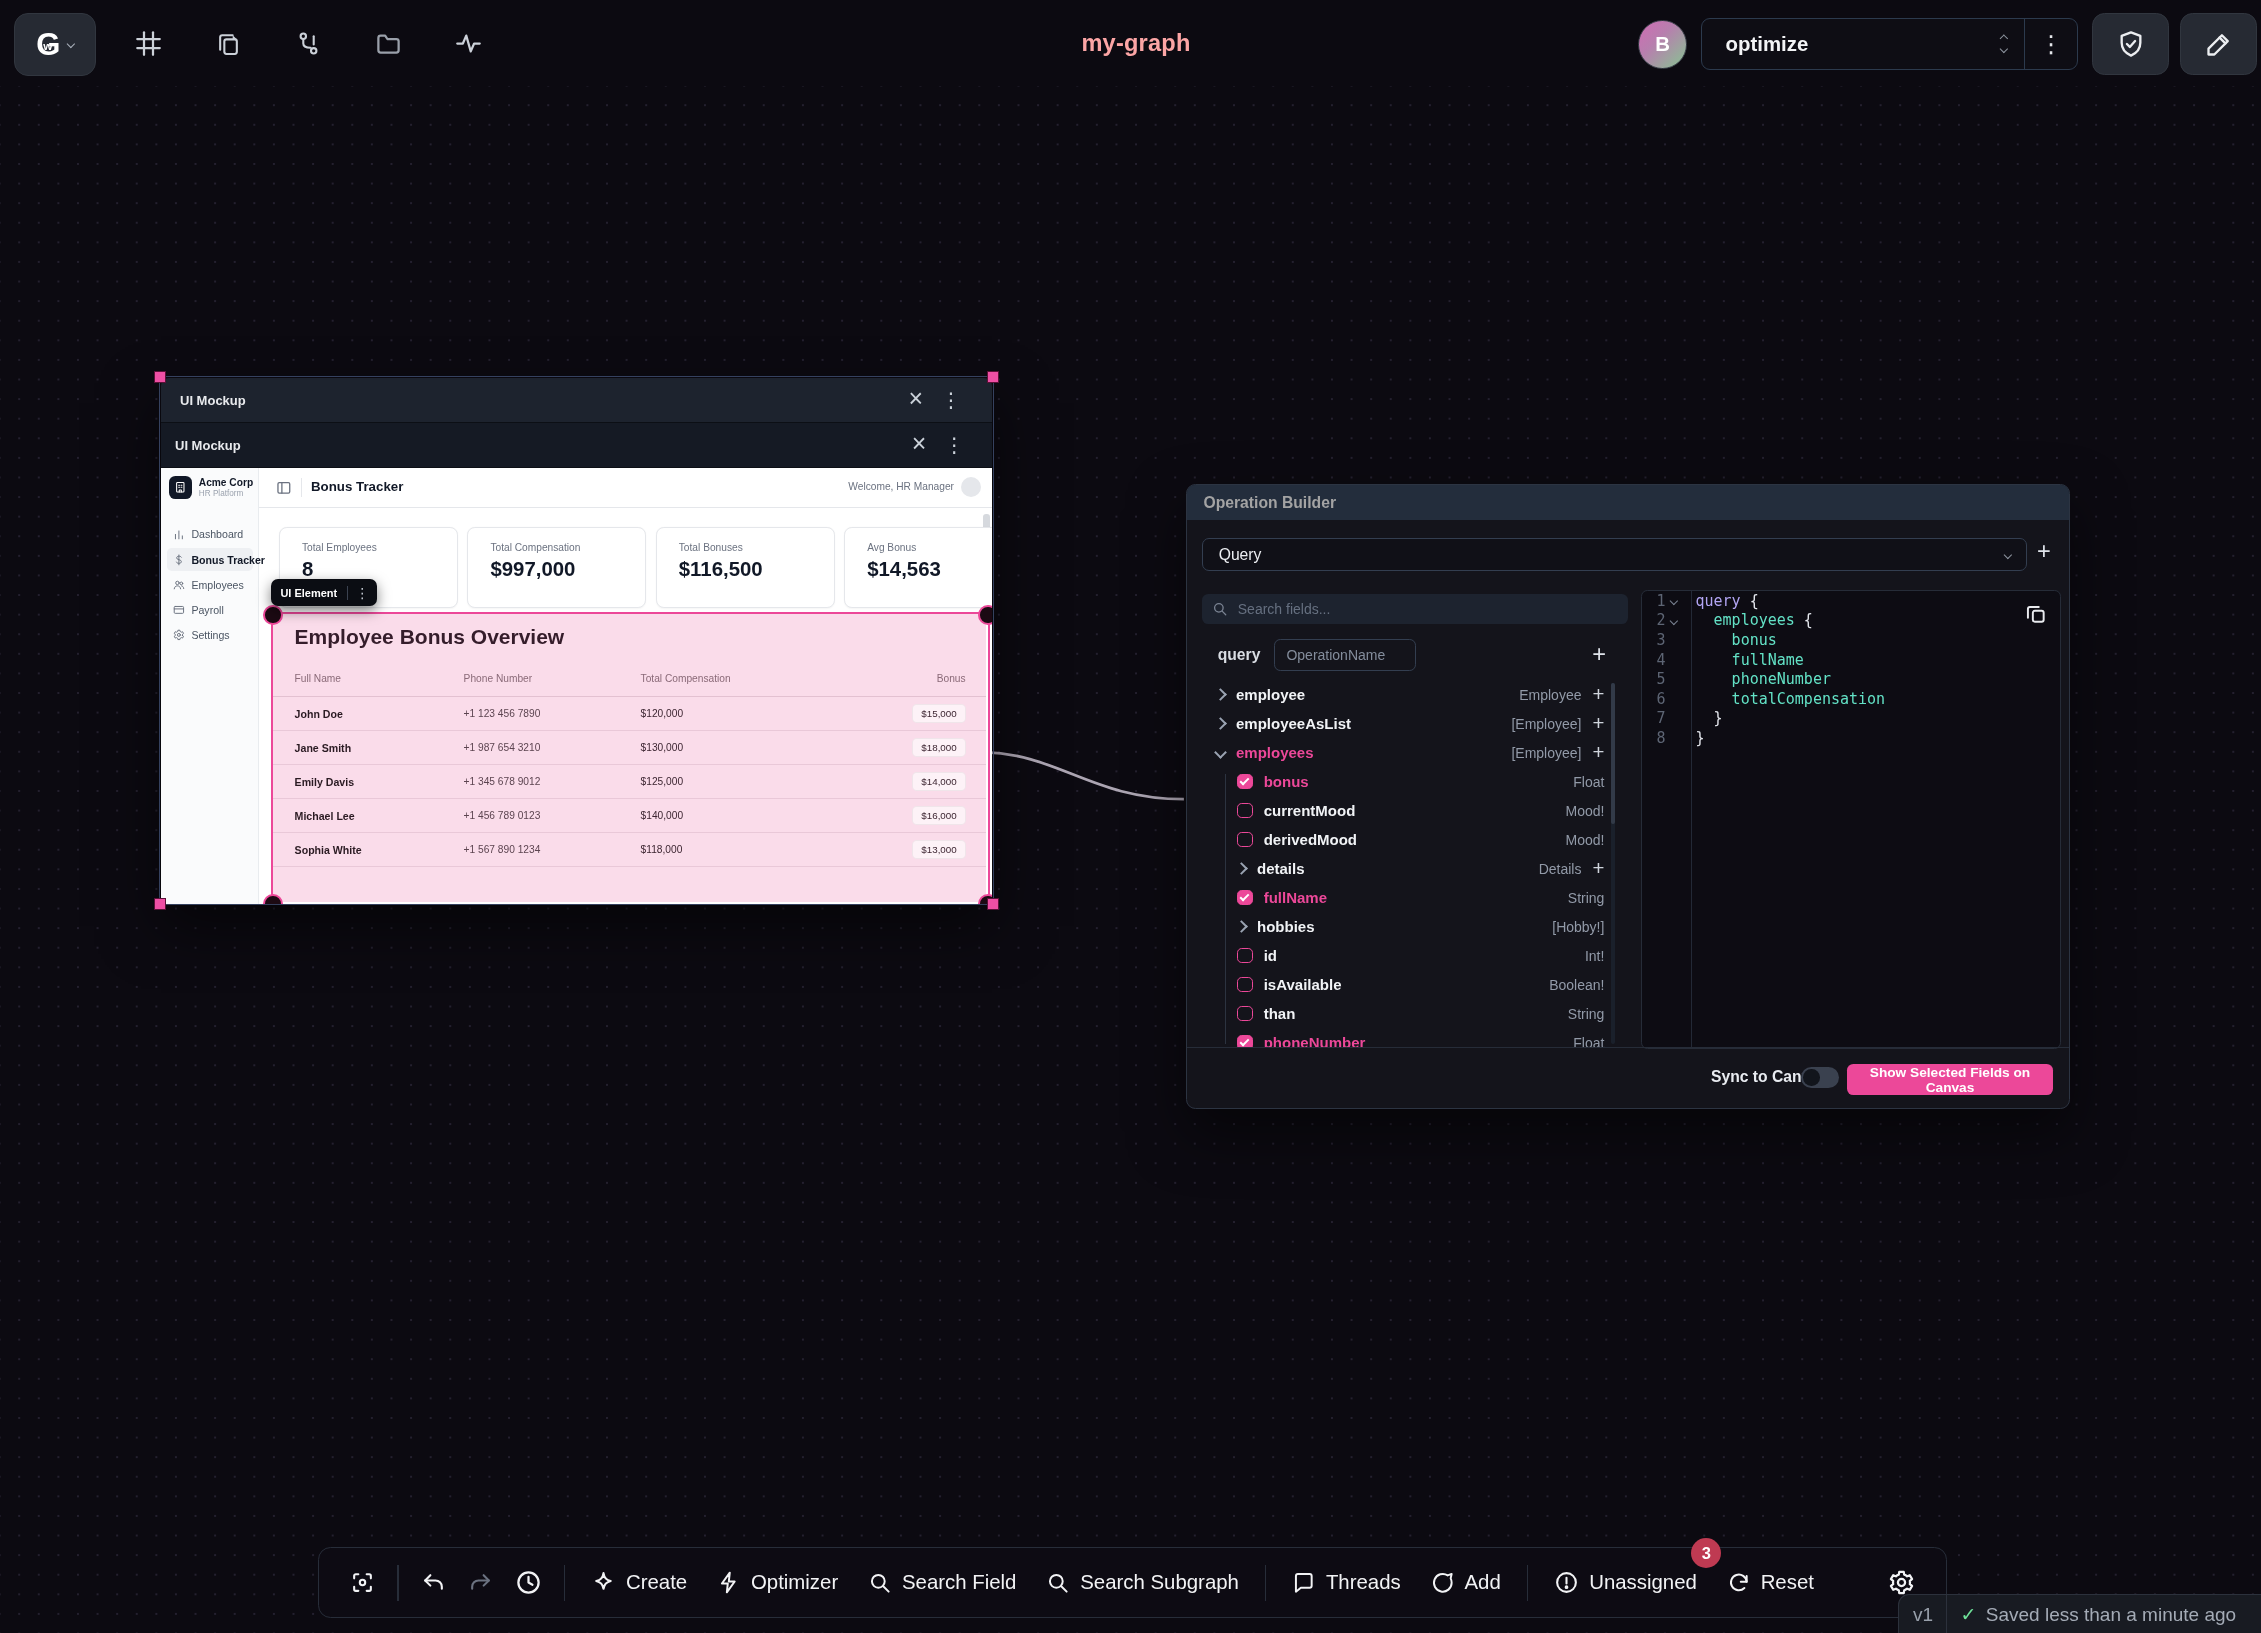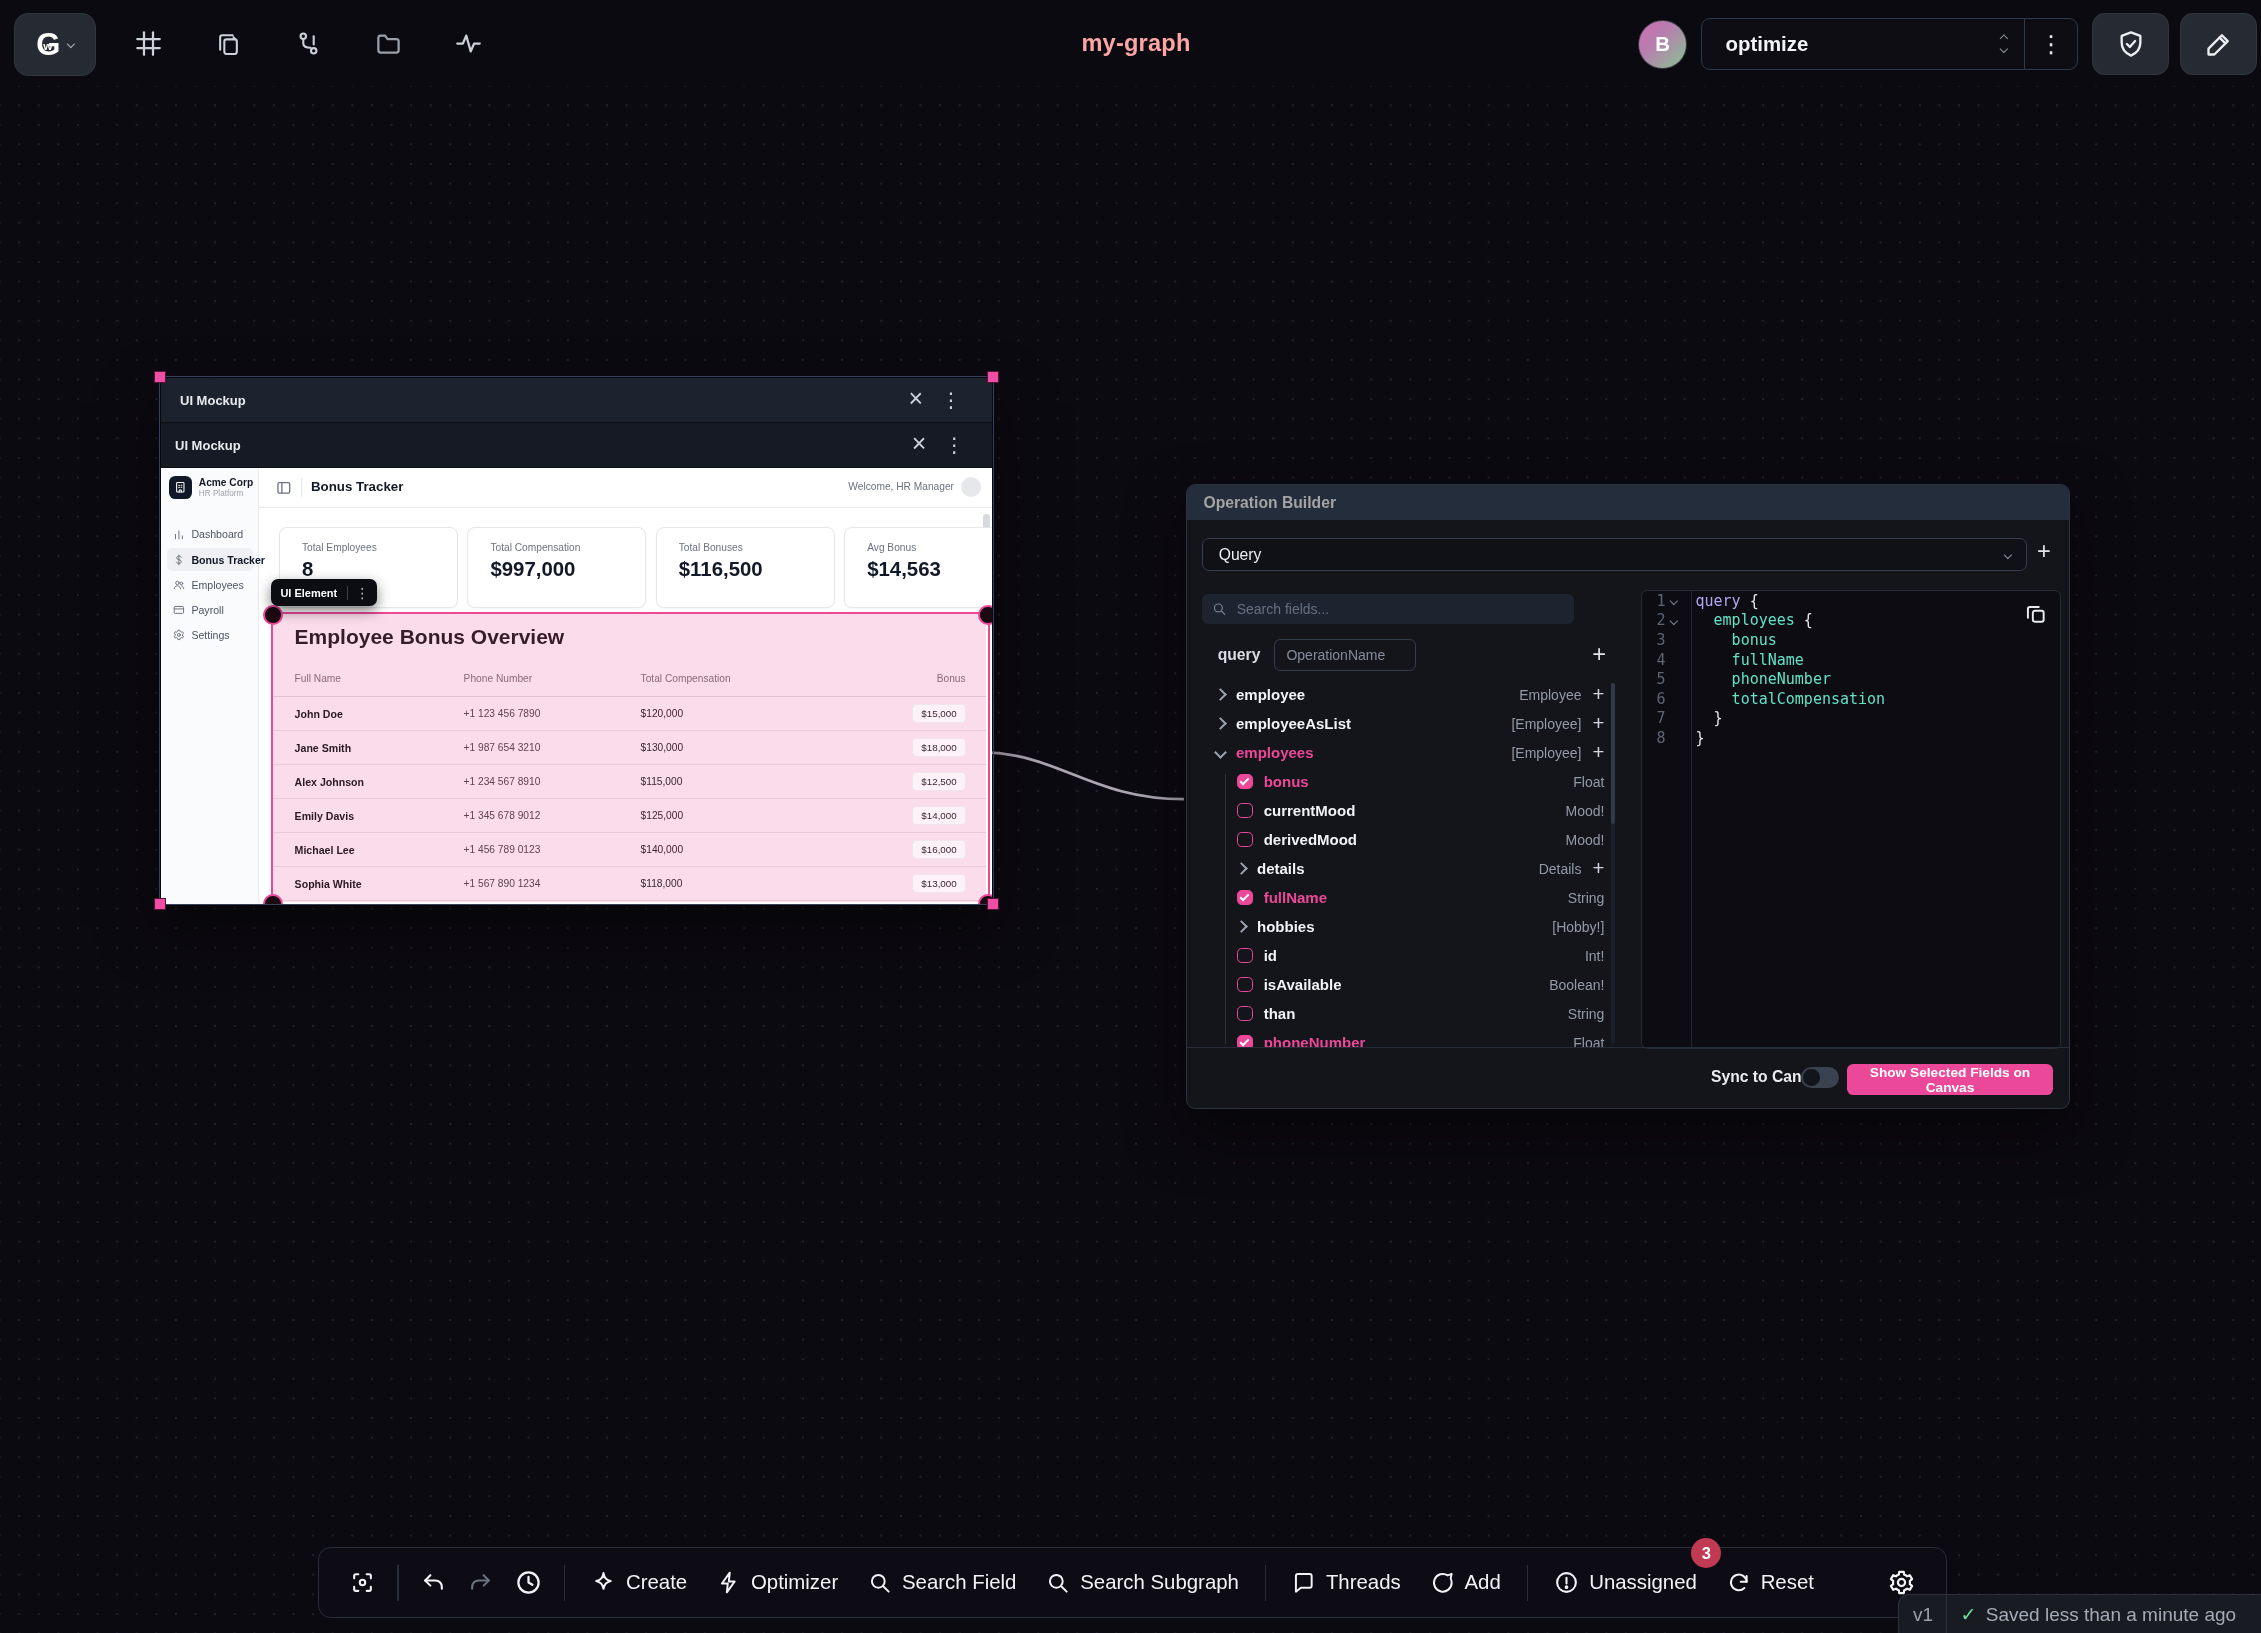--- a/index.html
+++ b/index.html
@@ -106,21 +106,21 @@
          border:1.2px solid #2c3442;border-radius:9.4px;z-index:12;box-shadow:0 23.6px 55px rgba(0,0,0,.5);}
   .panel-h{height:35px;background:#232d3c;border-radius:7.9px 7.9px 0 0;display:flex;align-items:center;}
   .panel-h .pt{font-size:15.7px;font-weight:600;color:#a3a3a3;margin-left:16.5px;}
   .op-select{position:absolute;left:15px;top:53px;width:823px;height:31px;border:1.2px solid #333e50;border-radius:7px;
              display:flex;align-items:center;cursor:pointer;background:rgba(10,10,16,.35);}
   .op-select .val{font-size:15.7px;color:#eceef2;margin-left:15.7px;}
   .op-select .chev{margin-left:auto;margin-right:15.7px;border-color:#8d949f;}
   .plusbtn{color:#dfe3ea;font-size:23.6px;font-weight:300;line-height:1;cursor:pointer;background:none;border:none;
            font-family:"Liberation Sans",sans-serif;padding:0;}
   .plus-top{position:absolute;left:850px;top:55px;}
-  .searchbox{position:absolute;left:15px;top:109px;width:372px;height:30px;background:#1d232f;border-radius:6.3px;
+  .searchbox{position:absolute;left:15px;top:109px;width:426px;height:30px;background:#1d232f;border-radius:6.3px;
              display:flex;align-items:center;}
   .searchbox svg{margin:0 7.9px 0 10.2px;color:#7a8392;}
   .searchbox input{background:transparent;border:none;outline:none;color:#cfd4dc;font-size:14px;width:361px;
                    font-family:"Liberation Sans",sans-serif;}
   .searchbox input::placeholder{color:#667080;}
   .qrow{position:absolute;left:15px;top:151px;width:426px;height:38px;display:flex;align-items:center;}
   .qrow .kw{font-size:15.7px;font-weight:600;color:#d9dde3;margin-left:15.7px;}
   .qrow input{margin-left:14px;width:118px;height:30px;border:1.2px solid #333e50;border-radius:6.3px;background:transparent;
               color:#cfd4dc;font-size:14px;padding:0 11px;outline:none;font-family:"Liberation Sans",sans-serif;}
   .qrow input::placeholder{color:#848d9c;}
@@ -410,28 +410,20 @@
 
           <div class="prow">
             <span class="c1">Jane Smith</span>
             <span class="c2">+1 987 654 3210</span>
             <span class="c3">$130,000</span>
             <span class="c4">
               <span class="pill">$18,000</span>
             </span>
           </div>
 
-          <div class="prow">
-            <span class="c1">Alex Johnson</span>
-            <span class="c2">+1 234 567 8910</span>
-            <span class="c3">$115,000</span>
-            <span class="c4">
-              <span class="pill">$12,500</span>
-            </span>
-          </div>
 
           <div class="prow">
             <span class="c1">Emily Davis</span>
             <span class="c2">+1 345 678 9012</span>
             <span class="c3">$125,000</span>
             <span class="c4">
               <span class="pill">$14,000</span>
             </span>
           </div>
 

